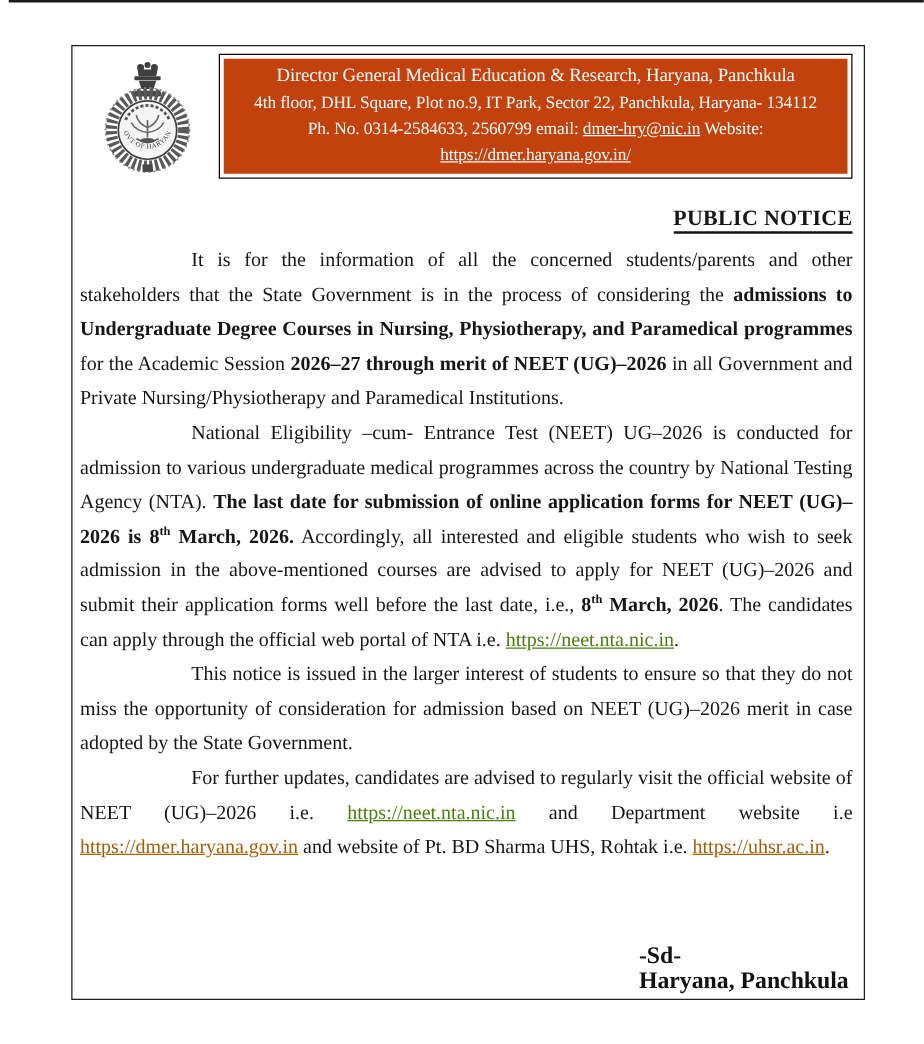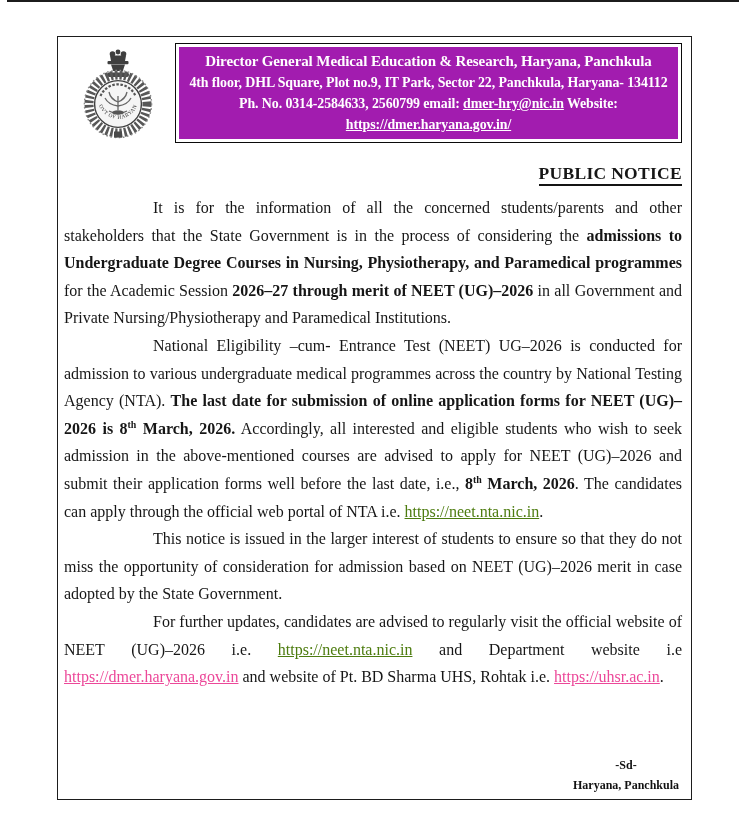--- a/index.html
+++ b/index.html
@@ -10,37 +10,37 @@
   .scan-line{position:absolute;top:0;left:7px;right:0;height:2px;background:#1c1c1c;}
   .doc{
     position:absolute;left:57px;top:36px;width:635px;height:764px;
     border:1.5px solid #1d1d1d;box-sizing:border-box;background:#fff;
     padding:6px 9px 0 6px;
   }
   .header-row{display:flex;align-items:flex-start;}
   .logo-wrap{flex:none;width:88px;margin-left:10px;margin-top:3px;}
   .hdr-box{flex:1;margin-left:13px;border:1.5px solid #0a0a0a;padding:3px;}
   .hdr-box-inner{
-    background:#a21caf;color:#fff;text-align:center;
-    font-size:13.9px;line-height:21px;padding:4px 3px;letter-spacing:-0.1px;font-weight:bold;
+    background:#c2410c;color:#fff;text-align:center;
+    font-size:13.9px;line-height:21px;padding:4px 3px;letter-spacing:-0.1px;
   }
   .hdr-line:first-child{font-size:15px;}
   .title{margin-top:17px;text-align:right;font-size:17.5px;font-weight:bold;}
   .title-text{border-bottom:2px solid #141414;padding-bottom:1px;letter-spacing:0.3px;}
   .body{margin-top:10px;}
   .body-par{margin:0;font-size:16px;line-height:27.6px;text-align:justify;text-indent:89px;}
   .sig{
-    position:absolute;right:12px;bottom:4px;text-align:center;
-    font-weight:bold;font-size:12px;line-height:20px;color:#111;
+    position:absolute;right:12px;bottom:4px;text-align:left;
+    font-weight:bold;font-size:19px;line-height:20px;color:#111;
   }
   .b{font-weight:bold;}
   .sup{font-size:0.62em;vertical-align:super;line-height:0;}
   .lnk{text-decoration:underline;cursor:pointer;}
   .lnk-dark{color:#4d7c0f;}
-  .lnk-light{color:#ec4899;}
+  .lnk-light{color:#a16207;}
   .lnk-white{color:#ffffff;text-align:center;}
 </style>
 </head>
 <body>
 
 <div class="scan-line"></div>
 
 <div class="doc">
 
   <div class="header-row">

